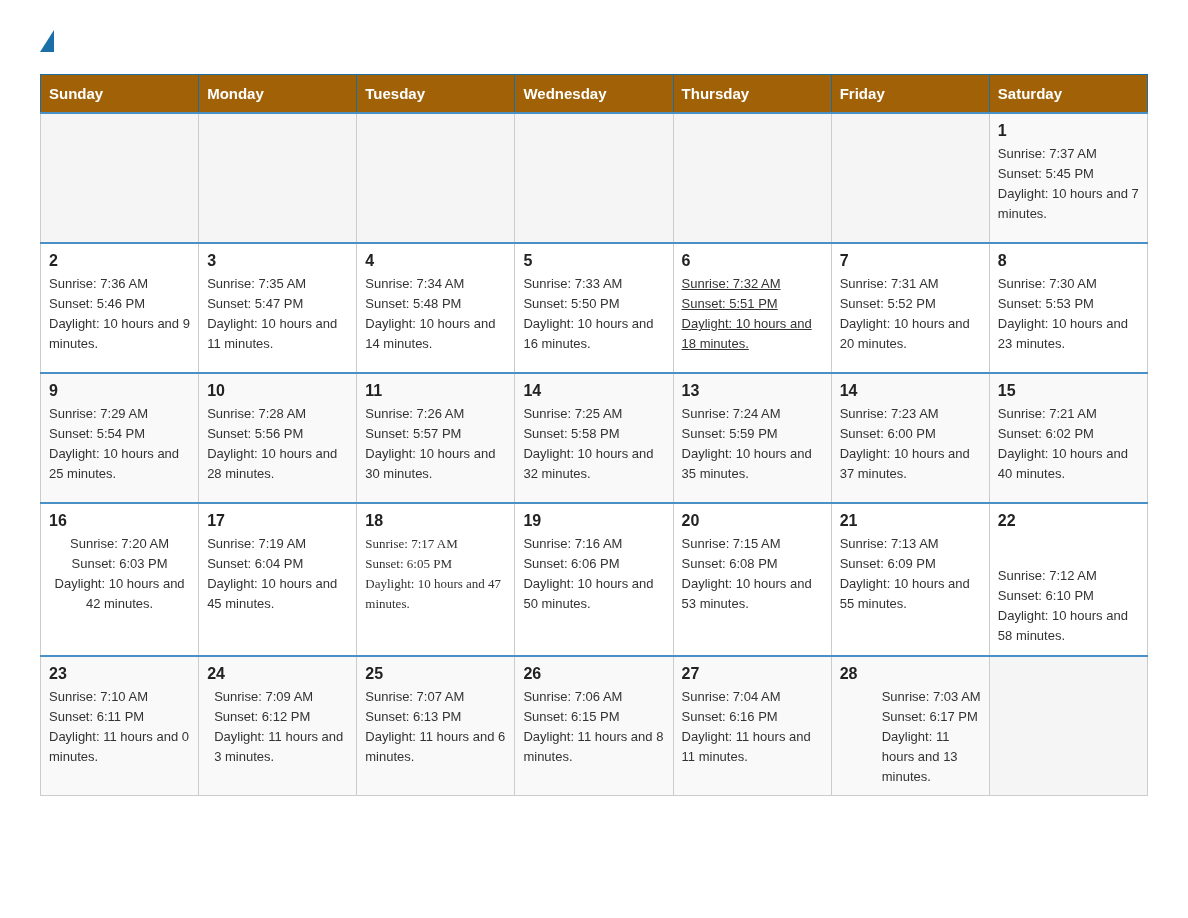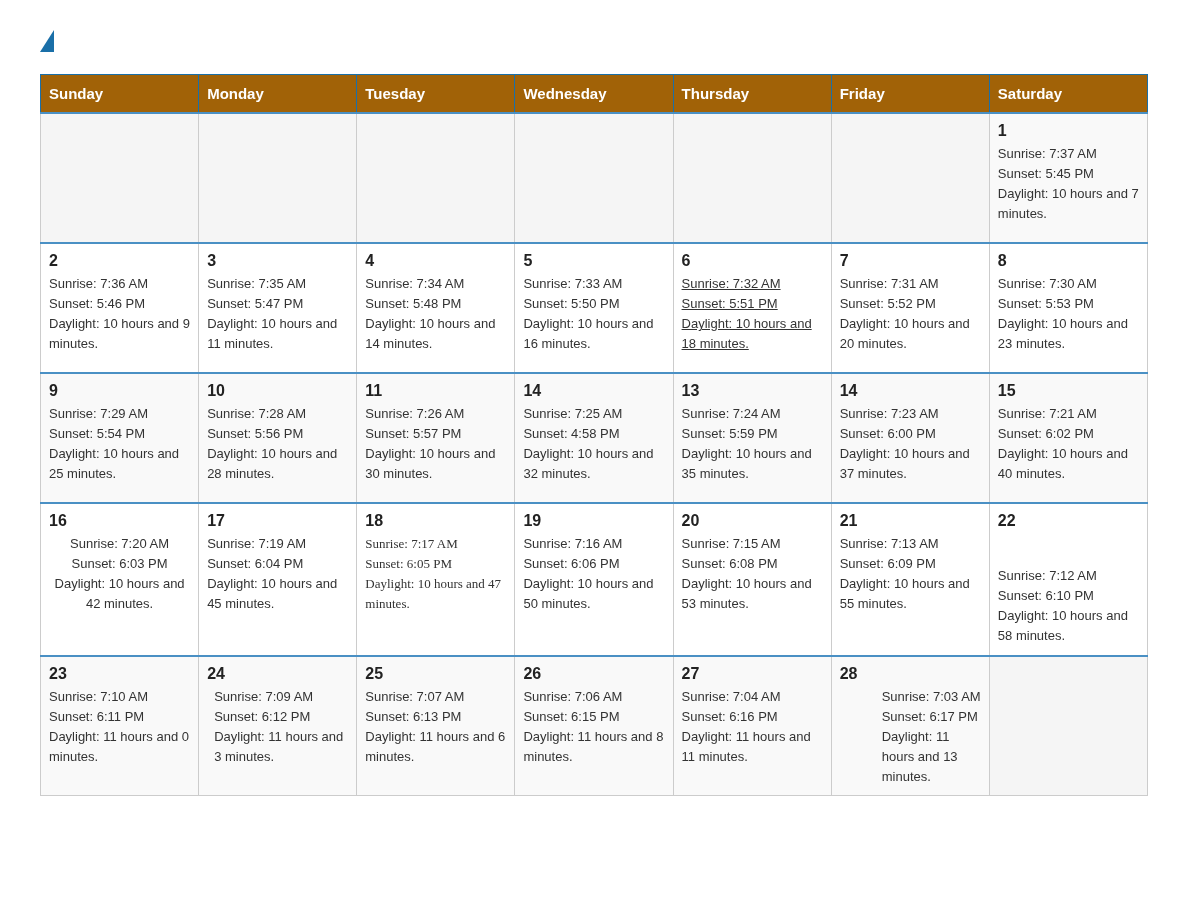--- a/index.html
+++ b/index.html
@@ -210,21 +210,21 @@
         </td>
         <td>
           <span class="day-number">11</span>
           <div class="day-info" style="white-space: pre-line;">Sunrise: 7:26 AM
 Sunset: 5:57 PM
 Daylight: 10 hours and 30 minutes.</div>
         </td>
         <td>
           <span class="day-number">14</span>
           <div class="day-info" style="white-space: pre-line;">Sunrise: 7:25 AM
-Sunset: 4:58 PM
+Sunset: 5:58 PM
 Daylight: 10 hours and 32 minutes.</div>
         </td>
         <td>
           <span class="day-number">13</span>
           <div class="day-info" style="white-space: pre-line;">Sunrise: 7:24 AM
 Sunset: 5:59 PM
 Daylight: 10 hours and 35 minutes.</div>
         </td>
         <td>
           <span class="day-number">14</span>

